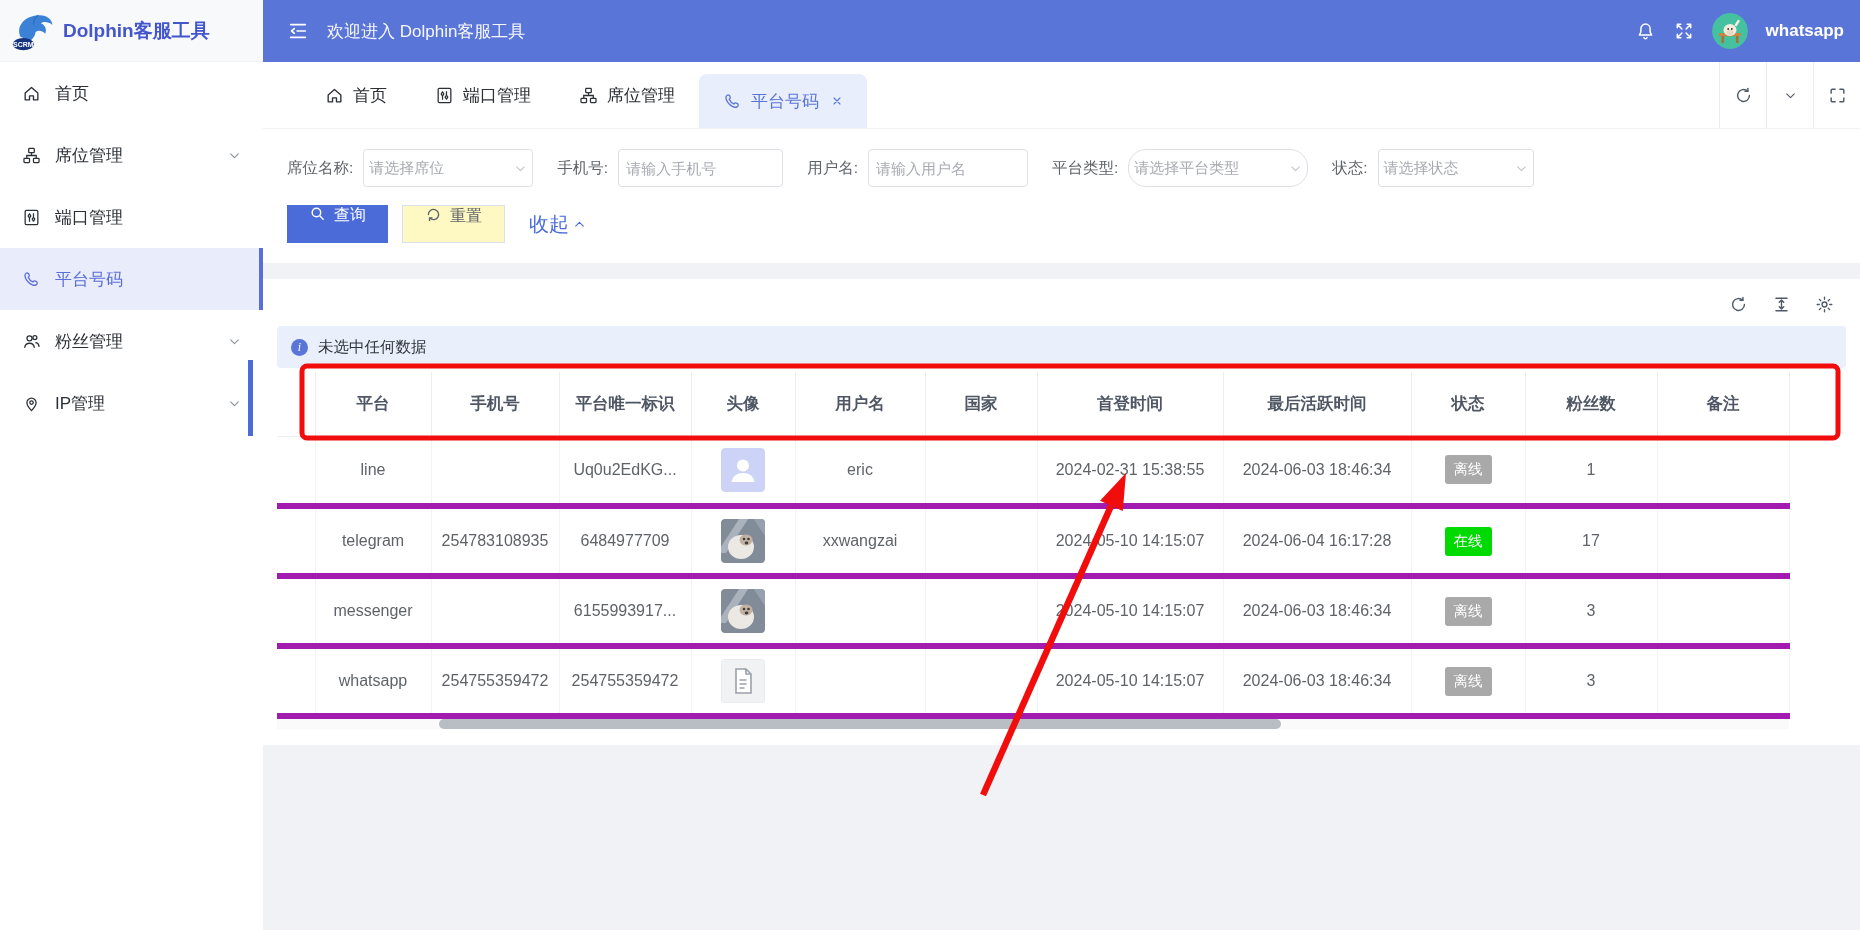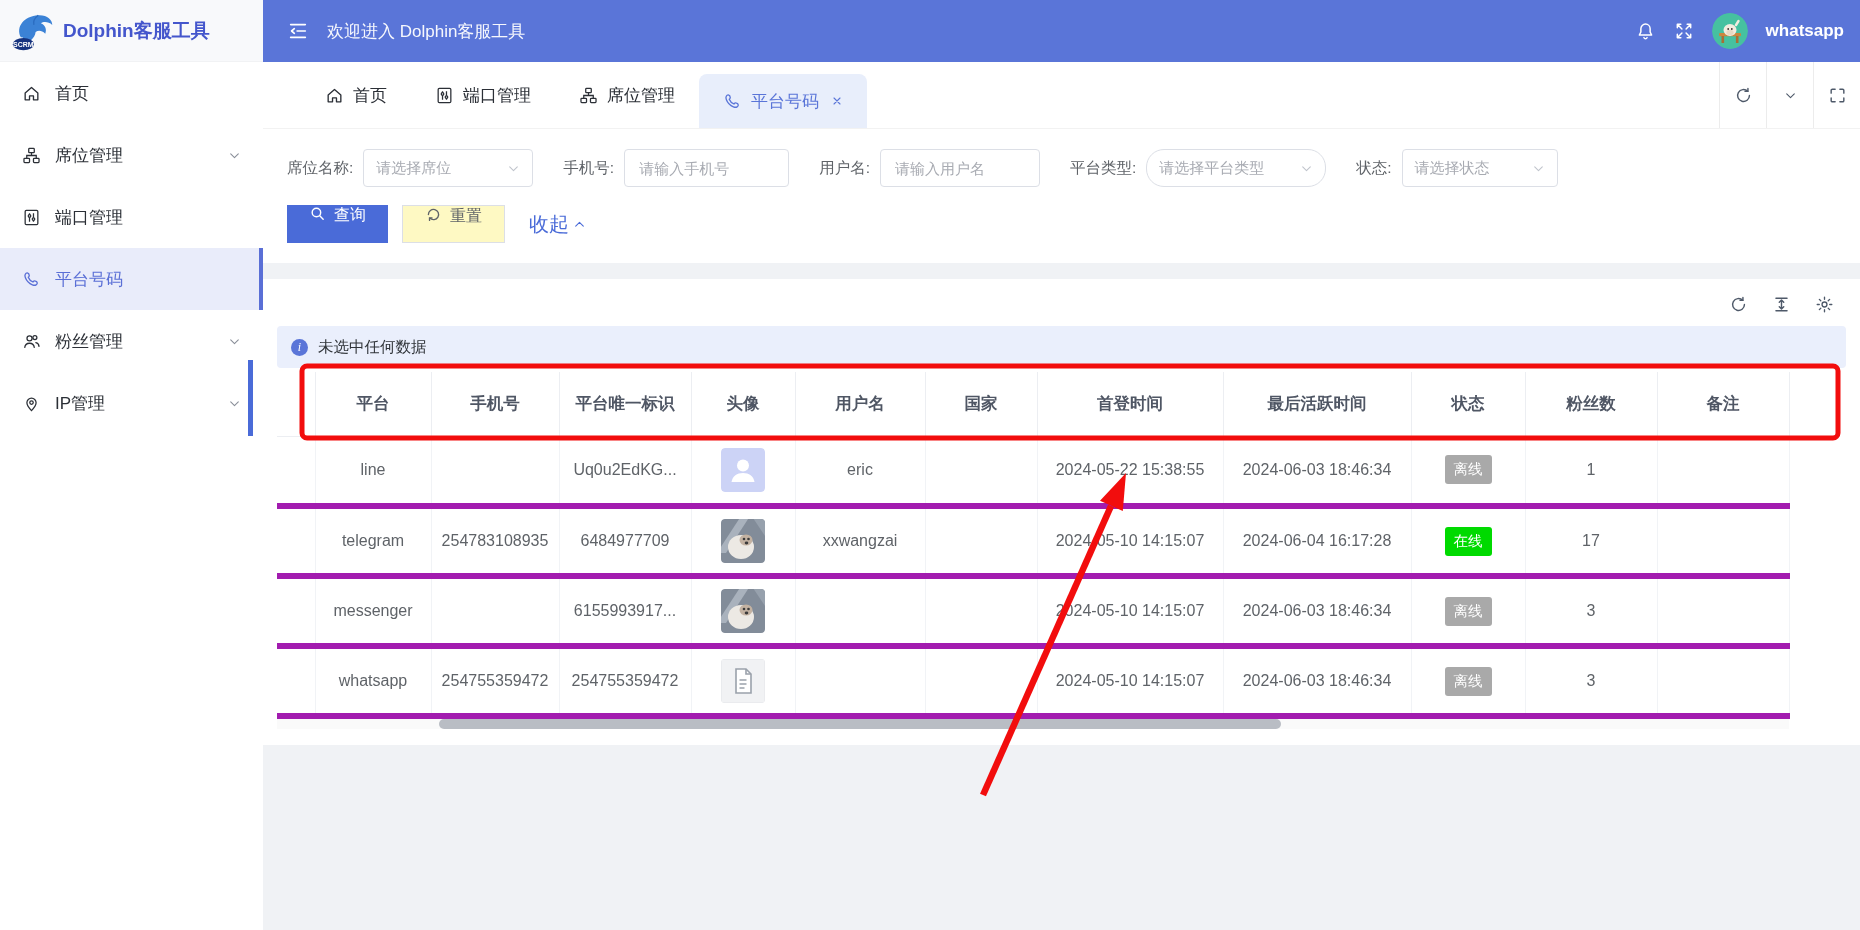--- a/index.html
+++ b/index.html
@@ -31,24 +31,24 @@
   .tabs { display: flex; align-items: flex-end; height: 100%; }
   .tab { height: 100%; display: flex; align-items: center; gap: 9px; padding: 0 24px; font-size: 17px; color: #2b2f36; cursor: pointer; white-space: nowrap; }
   .tab .ticon { display: flex; color: #2b2f36; }
   .tab.active { background: #e8eefb; color: #5a75d8; border-radius: 8px 8px 0 0; height: 54px; }
   .tab.active .ticon { color: #5a75d8; }
   .tab .close { display: flex; color: #5a75d8; margin-left: 3px; cursor: pointer; }
   .tab-controls { margin-left: auto; display: flex; height: 100%; }
   .tc { width: 47px; height: 100%; display: flex; align-items: center; justify-content: center; border-left: 1px solid #ececec; color: #4e5969; cursor: pointer; }
 
   .filter-section { background: #fff; padding: 20px 24px; border-top: 1px solid #f2f2f2; }
-  .filter-row { display: flex; align-items: center; gap: 30px; }
+  .filter-row { display: flex; align-items: center; gap: 24px; }
   .fgroup { display: flex; align-items: center; gap: 10px; }
   .flabel { font-size: 15.5px; color: #5f6368; white-space: nowrap; }
-  .fcontrol { height: 38px; border: 1px solid #dcdfe6; border-radius: 4px; background: #fff; display: flex; align-items: center; padding: 0 12px; }
+  .fcontrol { height: 38px; border: 1px solid #dcdfe6; border-radius: 4px; background: #fff; display: flex; align-items: center; padding: 0 5px; }
   .fcontrol input { border: none; outline: none; width: 100%; font-size: 15px; font-family: inherit; color: #333; background: transparent; }
   .fcontrol input::placeholder { color: #a8abb2; }
   .select-box { justify-content: space-between; cursor: pointer; }
   .select-box .ph { color: #a8abb2; font-size: 15px; white-space: nowrap; }
   .select-box .chev { color: #c0c4cc; display: flex; }
   .action-row { display: flex; align-items: center; gap: 14px; margin-top: 18px; }
   .btn { height: 38px; display: inline-flex; align-items: flex-start; gap: 8px; padding: 0 22px; border-radius: 0; font-size: 16px; cursor: pointer; border: none; font-family: inherit; }
   .btn-primary { background: #4a6bd8; color: #fff; }
   .btn-plain { background: #fef9c3; border: 1px solid #dcdfe6; color: #5f6368; }
   .link { color: #4a6bd8; font-size: 20px; display: flex; align-items: center; gap: 4px; cursor: pointer; margin-left: 10px; }
@@ -418,21 +418,21 @@
               <td>Uq0u2EdKG...</td>
               <td><span class="avatar-wrap">
                   <svg width="44" height="44" viewBox="0 0 44 44">
                     <rect width="44" height="44" rx="4" fill="#ccd3f6"></rect>
                     <circle cx="22" cy="17.5" r="6" fill="#fff"></circle>
                     <path d="M10.5 34c1-6 5.5-9 11.5-9s10.5 3 11.5 9z" fill="#fff"></path>
                   </svg>
                 </span></td>
               <td>eric</td>
               <td></td>
-              <td>2024-05-22 15:38:55</td>
+              <td>2024-02-31 15:38:55</td>
               <td>2024-06-03 18:46:34</td>
               <td><span class="badge offline">离线</span></td>
               <td>1</td>
               <td></td>
             </tr>
             <tr>
               <td></td>
               <td>telegram</td>
               <td>254783108935</td>
               <td>6484977709</td>

